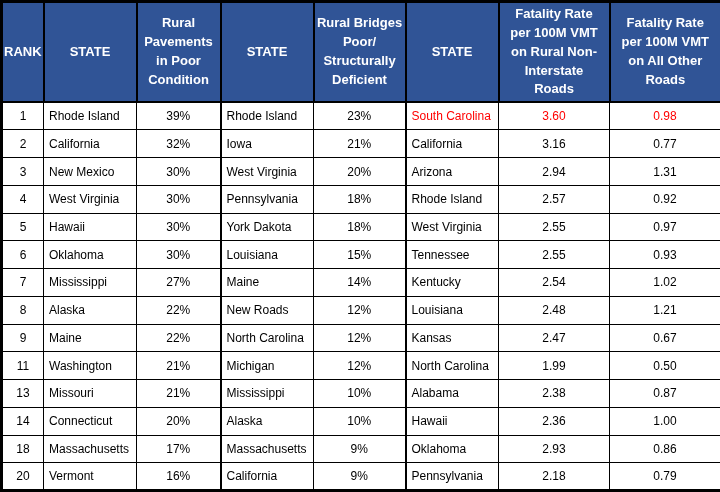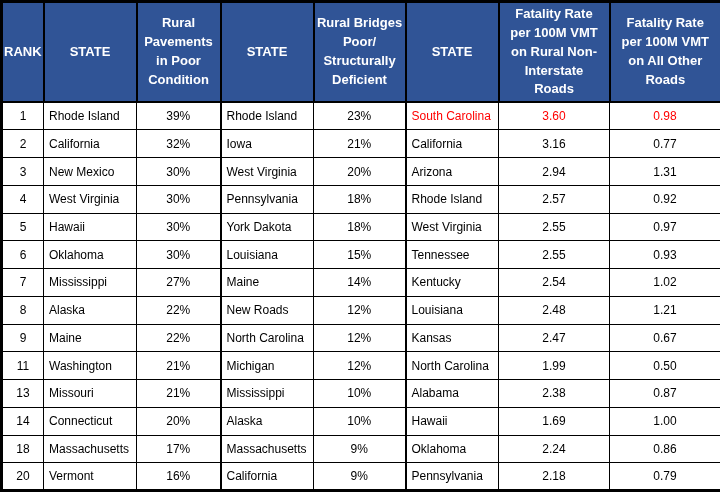--- a/index.html
+++ b/index.html
@@ -222,31 +222,31 @@
           <td>2.38</td>
           <td>0.87</td>
         </tr>
         <tr>
           <td>14</td>
           <td class="left">Connecticut</td>
           <td>20%</td>
           <td class="group-sep left">Alaska</td>
           <td>10%</td>
           <td class="group-sep left">Hawaii</td>
-          <td>1.69</td>
+          <td>2.36</td>
           <td>1.00</td>
         </tr>
         <tr>
           <td>18</td>
           <td class="left">Massachusetts</td>
           <td>17%</td>
           <td class="group-sep left">Massachusetts</td>
           <td>9%</td>
           <td class="group-sep left">Oklahoma</td>
-          <td>2.24</td>
+          <td>2.93</td>
           <td>0.86</td>
         </tr>
         <tr>
           <td>20</td>
           <td class="left">Vermont</td>
           <td>16%</td>
           <td class="group-sep left">California</td>
           <td>9%</td>
           <td class="group-sep left">Pennsylvania</td>
           <td>2.18</td>

